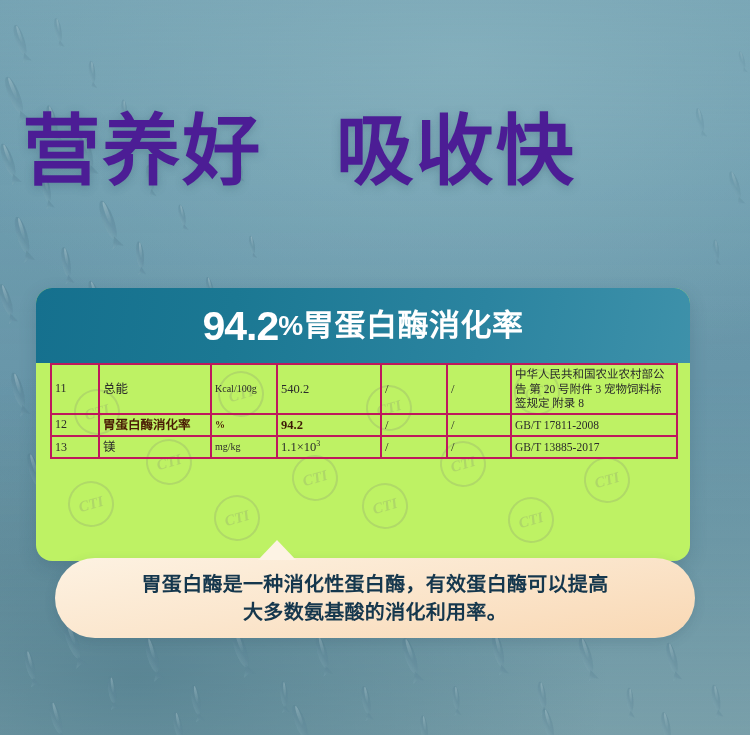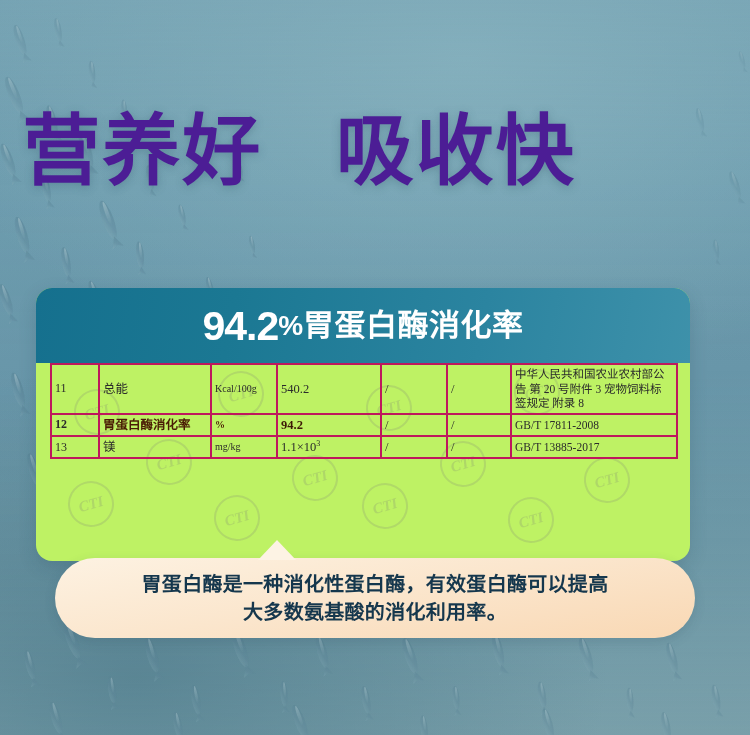--- a/index.html
+++ b/index.html
@@ -81,21 +81,21 @@
   }
   .c-no     { width:48px;  font-size:12px; }
   .c-name   { width:112px; font-size:12.5px; }
   .c-unit   { width:66px;  font-size:10px; }
   .c-val    { width:104px; font-size:12.5px;margin-top:32px; }
   .c-sl1    { width:66px;  font-size:12.5px; }
   .c-sl2    { width:64px;  font-size:12.5px; }
   .c-std    { width:166px; font-size:11.5px; }
 
   tr.hl td { color:#7d2f10; font-weight:bold; }
-  tr.hl td.c-no { background:#ffffff; color:#2b2b2b; font-weight:bold;margin-left:48px; }
+  tr.hl td.c-no { background:#ffffff; color:#2b2b2b; font-weight:normal;margin-left:48px; }
   tr.hl td.c-name { background:linear-gradient(90deg,#f4743c 0%, #f68049 100%); color:#4a1c05; }
   tr.hl td.c-unit { background:linear-gradient(90deg,#f7874f 0%, #f99865 100%); color:#4a1c05; }
   tr.hl td.c-val  { background:linear-gradient(90deg,#fa9f6f 0%, #fdc19c 100%); color:#3d1a06; }
   tr.hl td.c-sl1, tr.hl td.c-sl2, tr.hl td.c-std {
     background:#ffffff; color:#2b2b2b; font-weight:normal;
   }
 
   .sup { font-size:8px; vertical-align:super; }
   .blank-row td { text-align:right; padding-right:46px; font-size:12.5px; }
 

